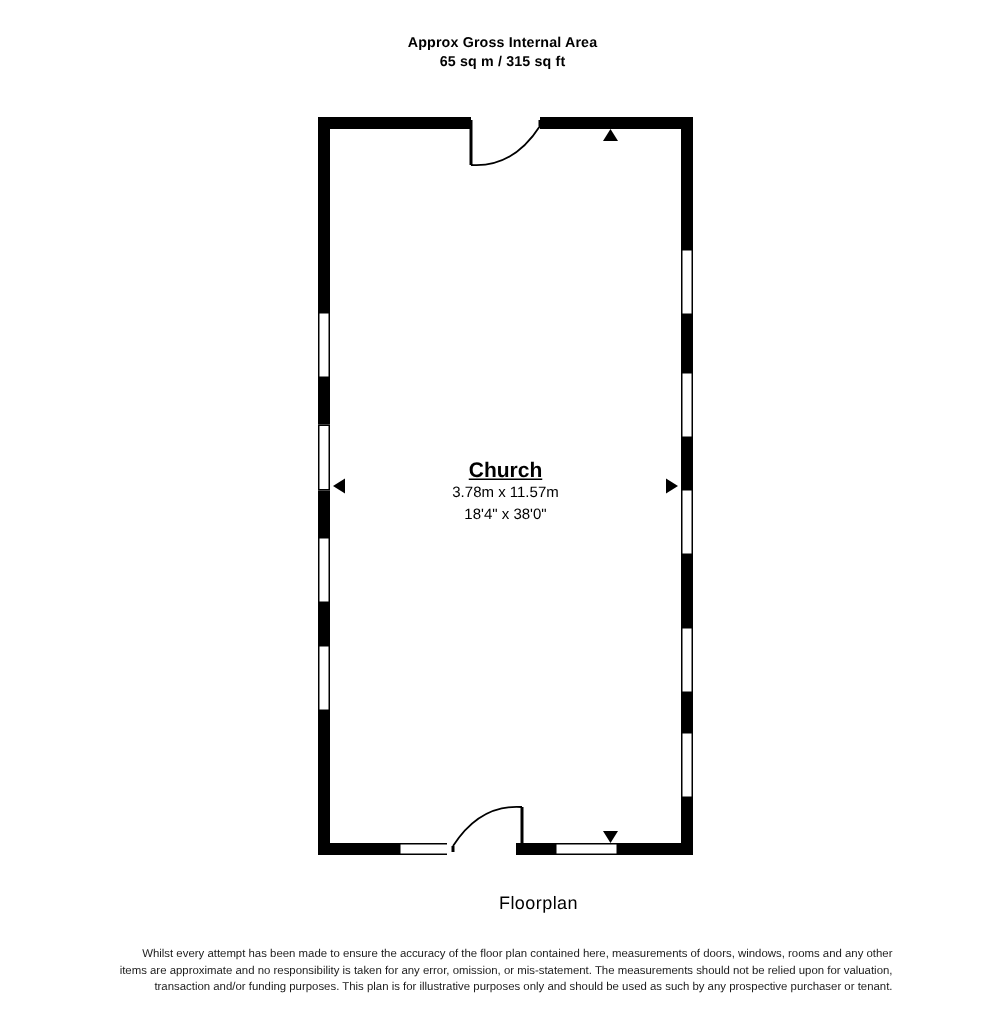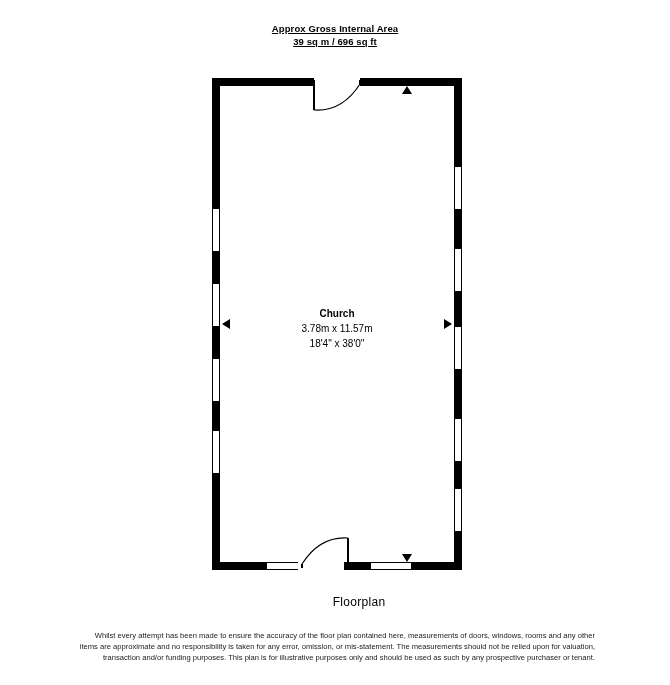--- a/index.html
+++ b/index.html
@@ -20,21 +20,20 @@
   .header {
     position: absolute;
     left: 0;
     top: 22px;
     width: 670px;
     text-align: center;
     font-size: 9.5px;
     font-weight: bold;
     line-height: 13px;
     letter-spacing: 0.1px;
-    text-decoration: underline;
   }
 
   
   .plan {
     position: absolute;
     left: 212px;
     top: 78px;
     width: 250px;
     height: 492px;
   }
@@ -120,23 +119,24 @@
   
   .room-label {
     position: absolute;
     left: 0;
     top: 228px;
     width: 250px;
     text-align: center;
     line-height: 15px;
   }
   .room-name {
-    font-size: 10px;
+    font-size: 14px;
     font-weight: bold;
     display: block;
+    text-decoration: underline;
   }
   .room-dim {
     font-size: 10px;
     display: block;
   }
 
   
   .plan-title {
     position: absolute;
     left: 0;
@@ -157,21 +157,21 @@
     font-size: 7.6px;
     line-height: 11px;
     color: #1a1a1a;
   }
 </style>
 </head>
 <body>
 
 <div class="header">
   <div>Approx Gross Internal Area</div>
-  <div>39 sq m / 696 sq ft</div>
+  <div>65 sq m / 315 sq ft</div>
 </div>
 
 <div class="plan">
 
   <div class="wall wall-top"></div>
   <div class="wall wall-bottom"></div>
   <div class="wall wall-left"></div>
   <div class="wall wall-right"></div>
 
   <div class="win win-v win-l1"></div>

